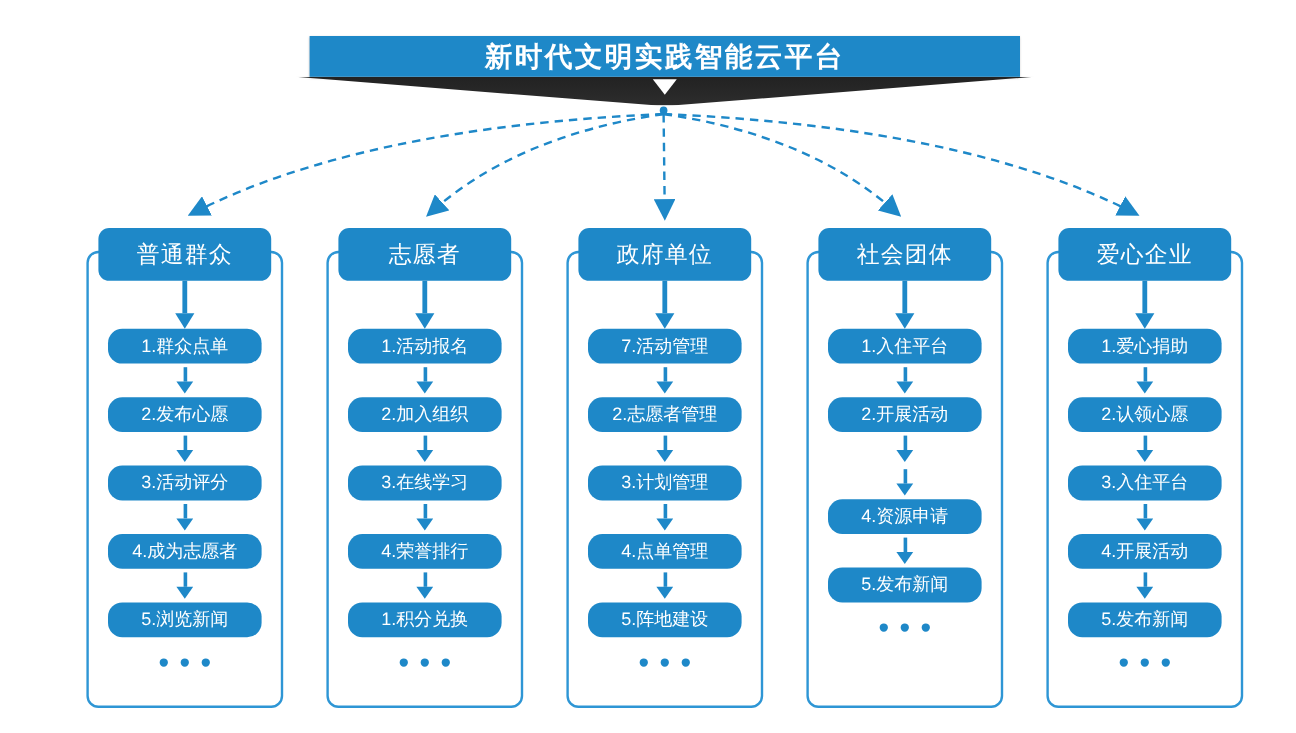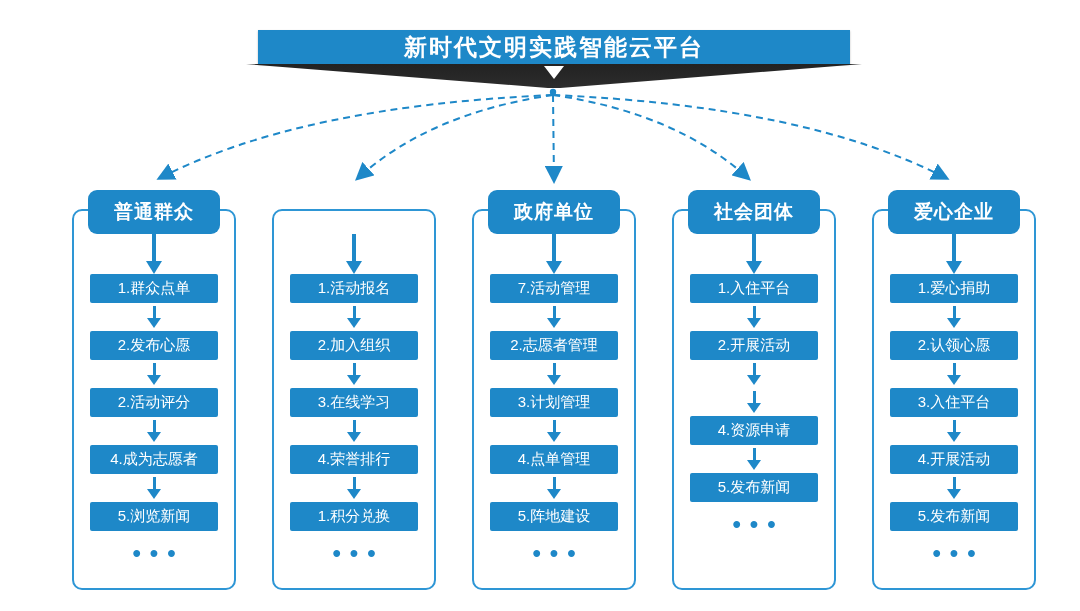--- a/index.html
+++ b/index.html
@@ -41,30 +41,30 @@
   .columns{
     position:absolute;left:72px;top:209px;
     display:flex;gap:36px;
   }
   .col{
     position:relative;width:164px;height:381px;
     border:2px solid var(--border);border-radius:10px;background:#fff;
   }
   .col-header{
     position:absolute;top:-21px;left:50%;transform:translateX(-50%);
-    width:132px;height:44px;border-radius:9px;
+    width:144px;height:44px;border-radius:9px;
     background:var(--primary);color:#fff;
-    font-size:19px;font-weight:bold;letter-spacing:1px;white-space:nowrap;
+    font-size:19px;font-weight:normal;letter-spacing:1px;white-space:nowrap;
     display:flex;align-items:center;justify-content:center;z-index:2;
   }
   .flow{
     padding-top:23px;display:flex;flex-direction:column;align-items:center;
   }
   .step{
-    width:128px;height:29px;background:var(--primary);border-radius:2px;
+    width:128px;height:29px;background:var(--primary);border-radius:12px;
     color:#fff;font-size:15px;white-space:nowrap;
     display:flex;align-items:center;justify-content:center;
   }
   .arrow{display:flex;flex-direction:column;align-items:center;}
   .arrow .stem{background:var(--primary);}
   .arrow .head{width:0;height:0;border-left:7px solid transparent;border-right:7px solid transparent;border-top:10px solid var(--primary);}
   .arrow.big .stem{width:4px;height:27px;}
   .arrow.big .head{border-left-width:8px;border-right-width:8px;border-top-width:13px;}
   .arrow.small{margin:3px 0;}
   .arrow.small .stem{width:3px;height:12px;}
@@ -110,36 +110,37 @@
         <div class="step">1.群众点单</div>
         <div class="arrow small">
             <span class="stem"></span>
             <span class="head"></span>
           </div>
         <div class="step">2.发布心愿</div>
         <div class="arrow small">
             <span class="stem"></span>
             <span class="head"></span>
           </div>
-        <div class="step">2.活动评分</div>
+        <div class="step">3.活动评分</div>
         <div class="arrow small">
             <span class="stem"></span>
             <span class="head"></span>
           </div>
         <div class="step">4.成为志愿者</div>
         <div class="arrow small">
             <span class="stem"></span>
             <span class="head"></span>
           </div>
         <div class="step">5.浏览新闻</div>
         <div class="dots">•••</div>
       </div>
     </div>
 
     <div class="col">
+      <div class="col-header">志愿者</div>
       <div class="flow">
         <div class="arrow big">
             <span class="stem"></span>
             <span class="head"></span>
           </div>
         <div class="step">1.活动报名</div>
         <div class="arrow small">
             <span class="stem"></span>
             <span class="head"></span>
           </div>

